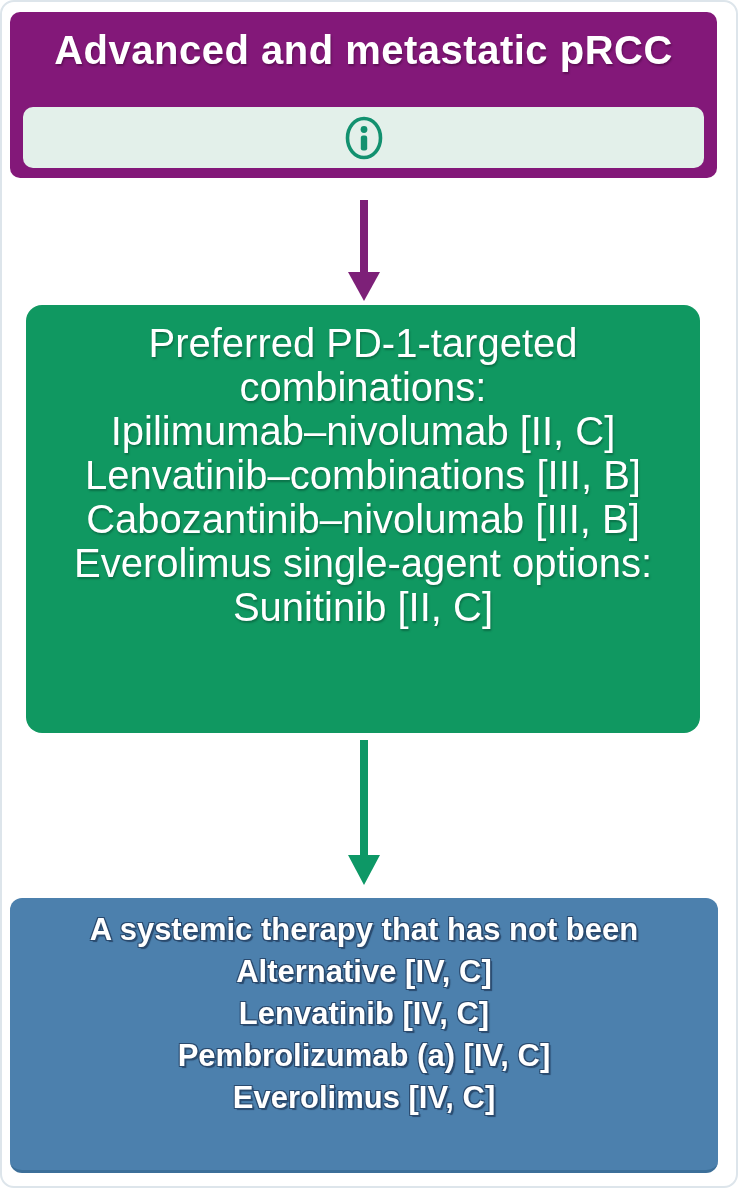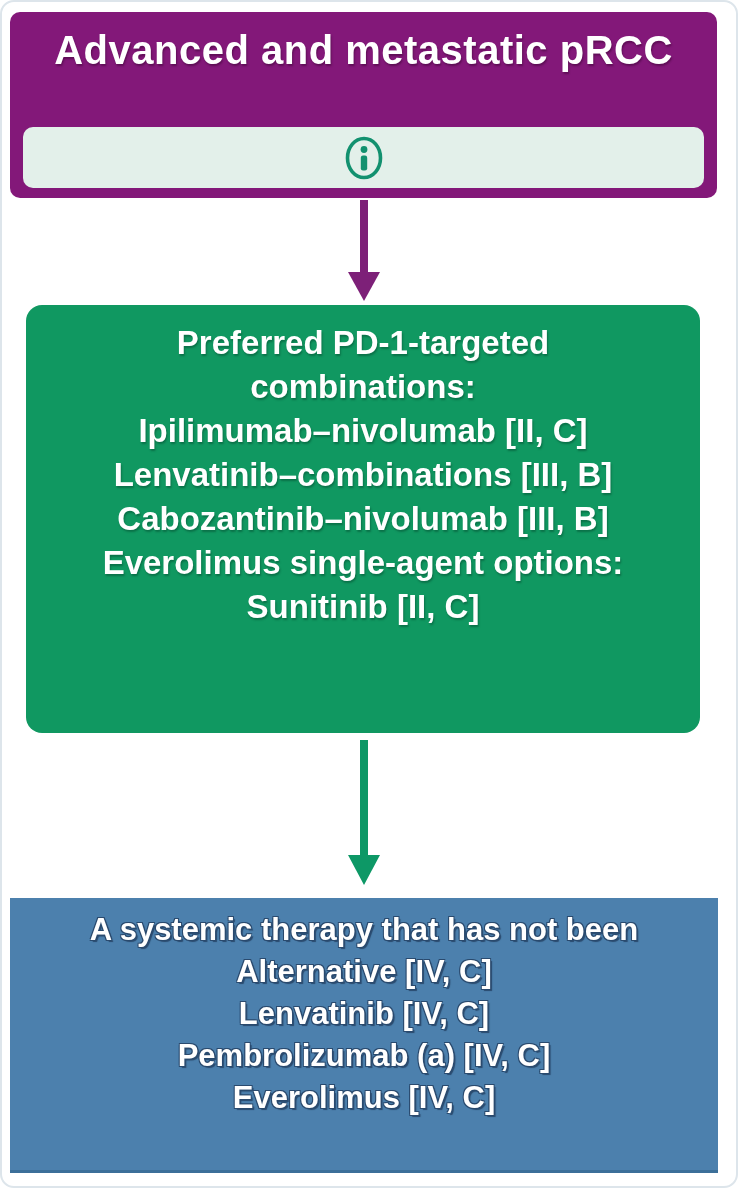--- a/index.html
+++ b/index.html
@@ -16,21 +16,21 @@
     inset: 0px;
     border: 2px solid #dde5eb;
     border-radius: 14px;
     pointer-events: none;
   }
 
   
   .header-box {
     position: absolute;
     left: 10px; top: 12px;
-    width: 707px; height: 186px;
+    width: 707px; height: 166px;
     background: #831879;
     border-radius: 10px;
   }
   .header-title {
     position: absolute;
     top: 16px; left: 0; right: 0;
     text-align: center;
     color: #ffffff;
     font-size: 40px;
     font-weight: bold;
@@ -76,34 +76,34 @@
     left: 26px; top: 305px;
     width: 674px; height: 428px;
     background: #109861;
     border-radius: 16px;
     box-sizing: border-box;
     padding-top: 16px;
     text-align: center;
   }
   .treatment-box .text-line {
     color: #ffffff;
-    font-size: 33px;
-    font-weight: bold;
+    font-size: 40px;
+    font-weight: normal;
     line-height: 44px;
     text-shadow: 1px 2px 2px rgba(0, 55, 35, 0.4);
     white-space: nowrap;
   }
 
   
   .second-line-box {
     position: absolute;
     left: 10px; top: 898px;
     width: 708px; height: 275px;
     background: #4c80ad;
-    border-radius: 0;
+    border-radius: 12px;
     box-sizing: border-box;
     padding-top: 11px;
     text-align: center;
     border-bottom: 3px solid #3c6f99;
   }
   .second-line-box .text-line {
     color: #ffffff;
     font-size: 31px;
     font-weight: bold;
     line-height: 42px;

